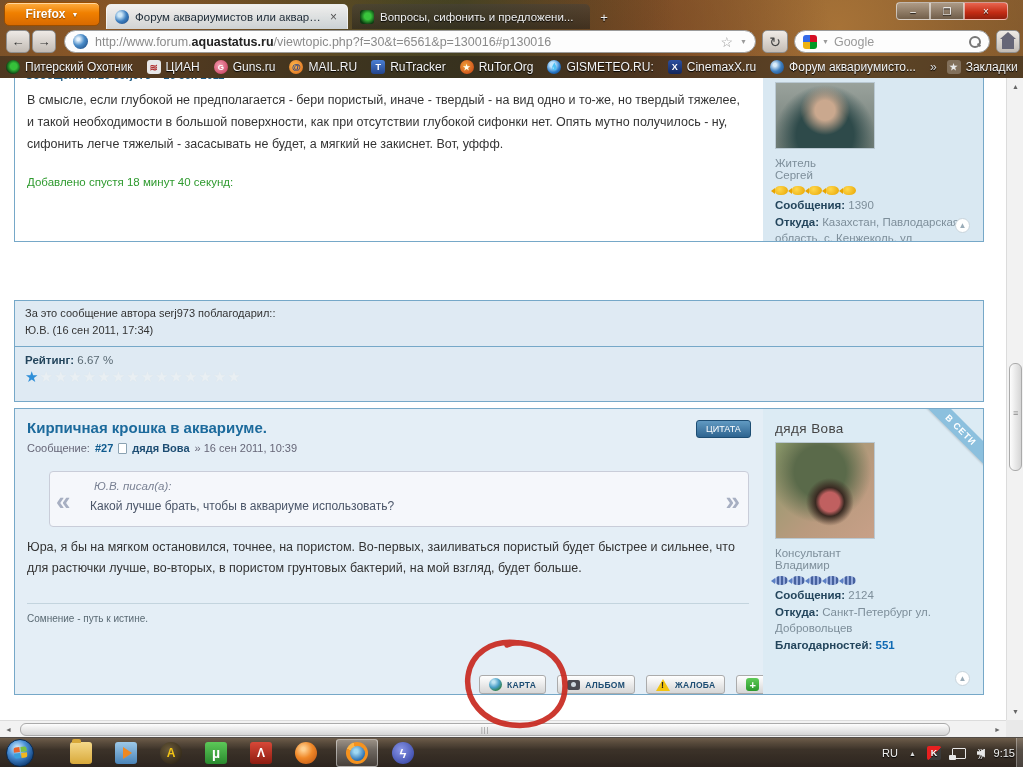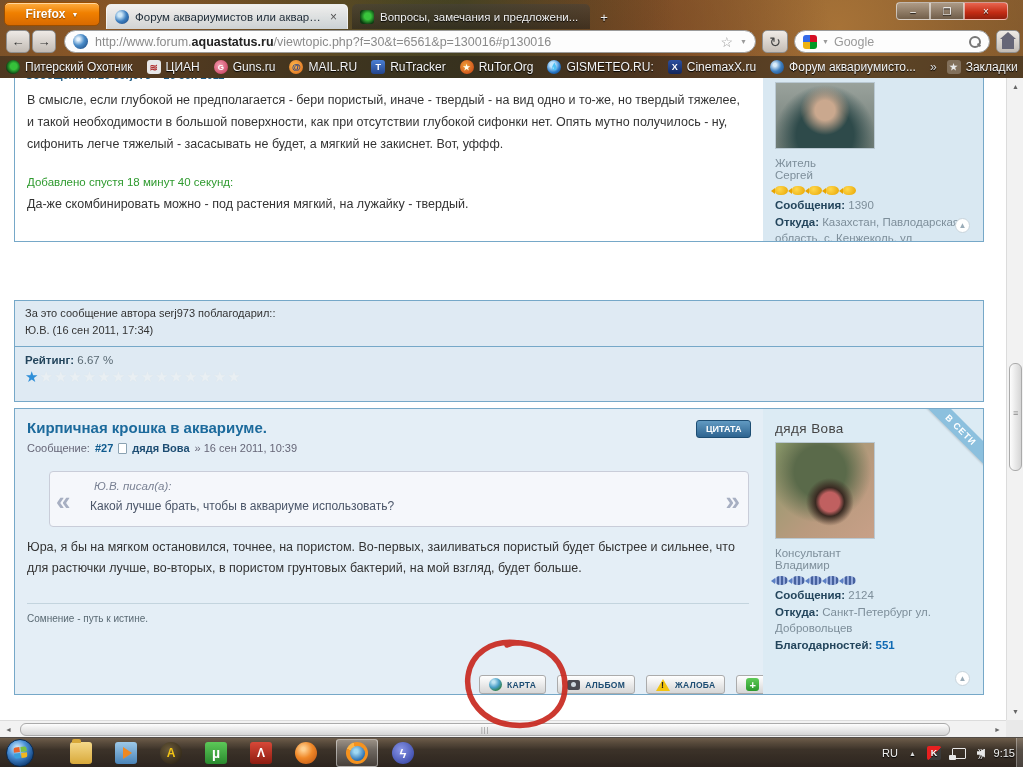--- a/index.html
+++ b/index.html
@@ -143,21 +143,21 @@
   .t1{top:300px;height:48px}
   .t2{top:701px;height:19px;overflow:hidden;z-index:3}
   .ratingbox{top:346px;height:56px;padding:7px 10px;font-size:11.5px}
   .ratingbox b{color:#23455c}
   .ratingbox .rv{color:#5a6a74}
   .starrow{margin-top:2px;font-size:15px;letter-spacing:1px}
   .star.filled{color:#2f8fd8}
   .star.empty{color:#e9eff3;text-shadow:0 0 1px #d8e2e8}
   .p2title{position:absolute;left:12px;top:10px;font-size:15px;font-weight:bold;color:#1c6a9c}
   .quotebtn{position:absolute;left:681px;top:11px;height:17px;padding:8px 9px;border-radius:3px;border:1px solid #1d4d73;
-    background:linear-gradient(#619ac2,#2e6490);color:#fff;font-size:9px;font-weight:bold;display:flex;align-items:center}
+    background:linear-gradient(#619ac2,#2e6490);color:#fff;font-size:9px;font-weight:normal;display:flex;align-items:center}
   .p2head{position:absolute;left:12px;top:33px;font-size:11px;color:#667;display:flex;align-items:center;gap:5px}
   .p2head .msgno{font-weight:bold;color:#0f5a8e}
   .p2head .author{font-weight:bold;color:#1d4d73}
   .docicon{display:inline-block;width:9px;height:11px;background:#fff;border:1px solid #8aa2b2;border-radius:1px}
   .quotebox{position:absolute;left:34px;top:62px;width:700px;height:56px;background:#f5f7fb;border:1px solid #c9cdd9;border-radius:4px}
   .qmark{position:absolute;font-size:26px;font-weight:bold;color:#a7afc2;top:14px}
   .qmark.l{left:6px}.qmark.r{right:8px}
   .qauthor{position:absolute;left:44px;top:8px;font-style:italic;color:#7a8294;font-size:11.5px}
   .qtext{position:absolute;left:40px;top:27px;font-size:12px;color:#4a5568}
   .p2body{position:absolute;left:12px;top:128px;width:722px;font-size:12.5px;line-height:1.7;color:#333}
@@ -237,21 +237,21 @@
       <span>Firefox</span>
       <span class="caret">▼</span>
     </div>
     <div class="tab active">
       <span class="ticon aqua"></span>
       <span class="tab-title">Форум аквариумистов или аквариу...</span>
       <span class="tab-close">×</span>
     </div>
     <div class="tab inactive">
       <span class="ticon bird"></span>
-      <span class="tab-title">Вопросы, замечания и предложени...</span>
+      <span class="tab-title">Вопросы, сифонить и предложени...</span>
     </div>
     <div class="newtab">+</div>
     <div class="winbtns">
       <div class="winbtn min">–</div>
       <div class="winbtn">❐</div>
       <div class="winbtn close">×</div>
     </div>
 
     <div class="navrow">
       <div class="navbtn back">←</div>
@@ -327,21 +327,20 @@
     </span>
   </div>
 
   <div class="pagebg"></div>
 
   <div class="postbox post1">
     <div class="clipline">Сообщение:#26    serj973 » 16 сен 2011</div>
     <div class="pbody">
       <div>В смысле, если глубокой не предполагается - бери пористый, иначе - твердый - на вид одно и то-же, но твердый тяжелее, и такой необходимости в большой поверхности, как при отсутствии глубокой сифонки нет. Опять мутно получилось - ну, сифонить легче тяжелый - засасывать не будет, а мягкий не закиснет. Вот, уффф.</div>
       <div class="addnote">Добавлено спустя 18 минут 40 секунд:</div>
-      <div class="addbody">Да-же скомбинировать можно - под растения мягкий, на лужайку - твердый.</div>
     </div>
     <div class="btnrow">
       <span class="fbtn">
           <span class="ic-globe"></span>
           <span>КАРТА</span>
         </span>
       <span class="fbtn">
           <span class="ic-warn"></span>
           <span>ЖАЛОБА</span>
         </span>

